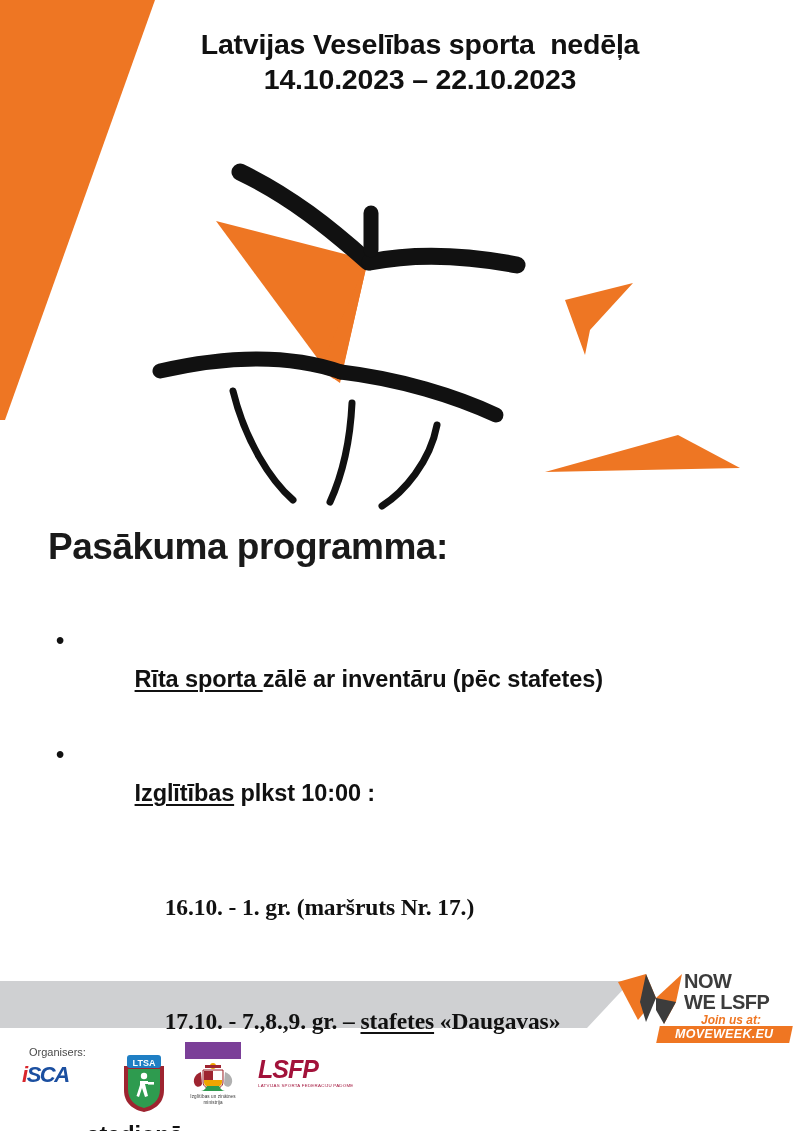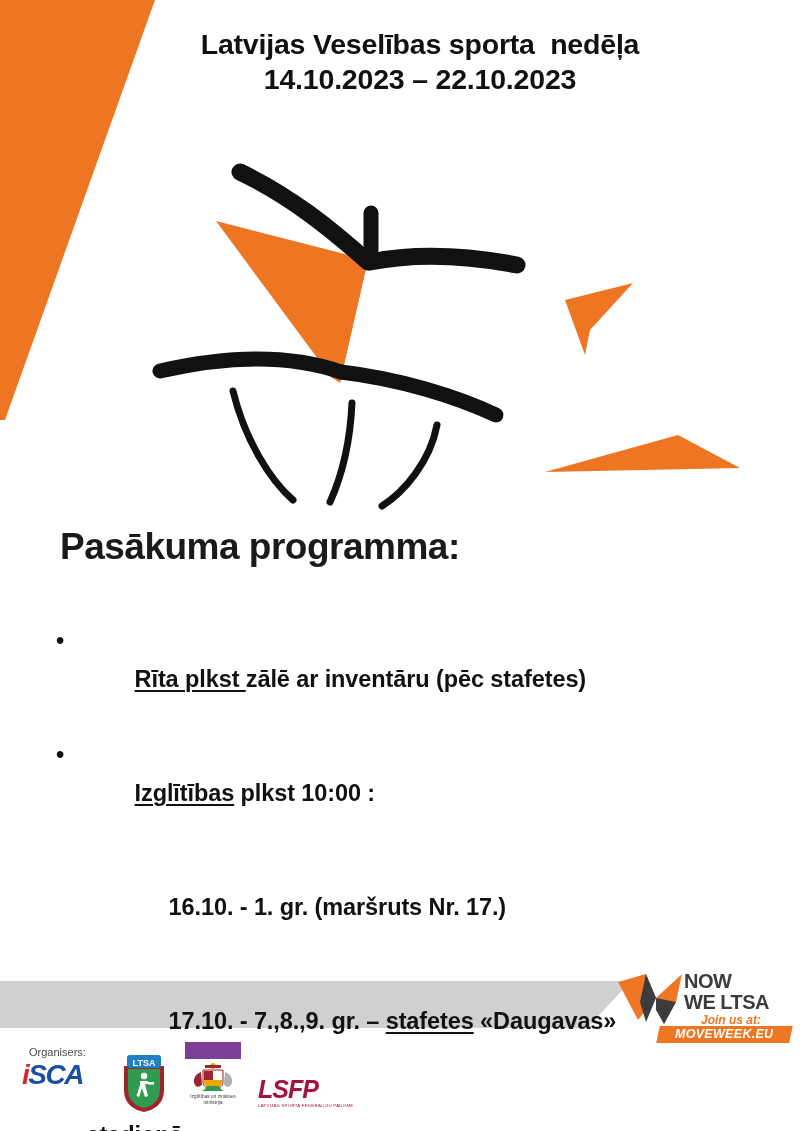--- a/index.html
+++ b/index.html
@@ -48,21 +48,20 @@
   
   #programme-heading {
     position: absolute;
     left: 48px;
     top: 524px;
     font-size: 37px;
     font-weight: bold;
     color: #1a1a1a;
     letter-spacing: -0.5px;
     line-height: 46px;
-    margin-left: 12px;
   }
 
   
   #programme-body {
     position: absolute;
     left: 48px;
     top: 622px;
     width: 730px;
     font-size: 23.5px;
     font-weight: bold;
@@ -82,20 +81,21 @@
   }
   #programme-body .bullet-dot {
     position: absolute;
     left: 8px;
     top: 0;
     width: 20px;
     text-align: left;
   }
   #programme-body .indent {
     padding-left: 82px;
+    font-family: Liberation Serif, serif;
   }
   .u {
     text-decoration: underline;
     text-decoration-thickness: 2px;
     text-underline-offset: 3px;
   }
 
   
   #grey-band { position: absolute; left: 0; top: 979px; width: 800px; height: 50px; }
 
@@ -159,21 +159,21 @@
     left: 29px;
     top: 10px;
     font-size: 11px;
     color: #4a4a4a;
   }
   
   #isca-logo {
     position: absolute;
     left: 22px;
     top: 23px;
-    font-size: 28px;
+    font-size: 22px;
     font-weight: bold;
     font-style: italic;
     letter-spacing: -1.5px;
     color: #1b4fa0;
     line-height: 32px;
     text-align: right;
   }
   #isca-logo .i-red { color: #d9262c; }
   
   #ltsa-logo { position: absolute; left: 118px; top: 16px; }
@@ -181,21 +181,21 @@
   #izm-logo { position: absolute; left: 180px; top: 6px; width: 66px; text-align: center; }
   #izm-bar { width: 56px; height: 17px; background: #7b3f98; margin: 0 auto; }
   #izm-caption {
     font-size: 4.6px;
     color: #333;
     line-height: 6px;
     margin-top: 2px;
     letter-spacing: 0.1px;
   }
   
-  #lsfp-logo { position: absolute; left: 258px; top: 40px; width: 100px; }
+  #lsfp-logo { position: absolute; left: 258px; top: 20px; width: 100px; }
   #lsfp-mark {
     font-size: 25px;
     font-weight: bold;
     font-style: italic;
     color: #a2123a;
     letter-spacing: -1px;
     line-height: 26px;
   }
   #lsfp-caption {
     font-size: 4.4px;
@@ -242,21 +242,21 @@
   <div id="title-block">
     <div class="tline">Latvijas Veselības sporta  nedēļa</div>
     <div class="tline">14.10.2023 – 22.10.2023</div>
   </div>
 
   <div id="programme-heading">Pasākuma programma:</div>
 
   <div id="programme-body">
 
     <div class="bullet-row">
-      <span class="bullet-dot">•</span><span class="u">Rīta plkst </span><span>zālē ar inventāru (pēc stafetes)</span>
+      <span class="bullet-dot">•</span><span class="u">Rīta sporta </span><span>zālē ar inventāru (pēc stafetes)</span>
     </div>
 
     <div class="bullet-row">
       <span class="bullet-dot">•</span><span class="u">Izglītības</span><span> plkst 10:00 :</span>
     </div>
 
     <div class="row indent">
       <span>16.10. - 1. gr. (maršruts Nr. 17.)</span><span class="u"></span><span></span>
     </div>
 
@@ -272,21 +272,21 @@
 
   <div id="nwm-logo">
     <svg width="70" height="62" viewBox="0 0 70 62">
       <polygon points="2,14 30,6 40,30 22,52" fill="#ef7622"></polygon>
       <polygon points="30,6 40,30 30,54 24,34" fill="#3c3c3c"></polygon>
       <polygon points="40,30 66,6 60,34 48,56" fill="#ef7622"></polygon>
       <polygon points="40,30 60,34 48,56 40,42" fill="#3c3c3c"></polygon>
     </svg>
     <div class="nwm-text">
       <div>NOW</div>
-      <div>WE LTSA</div>
+      <div>WE LSFP</div>
     </div>
     <div id="nwm-joinus">Join us at:</div>
     <div id="nwm-url"><span>MOVEWEEK.EU</span></div>
   </div>
 
   <div id="logo-strip">
 
     <div id="organisers-label">Organisers:</div>
 
     <div id="isca-logo"><span class="i-red">i</span><span>SCA</span></div>

